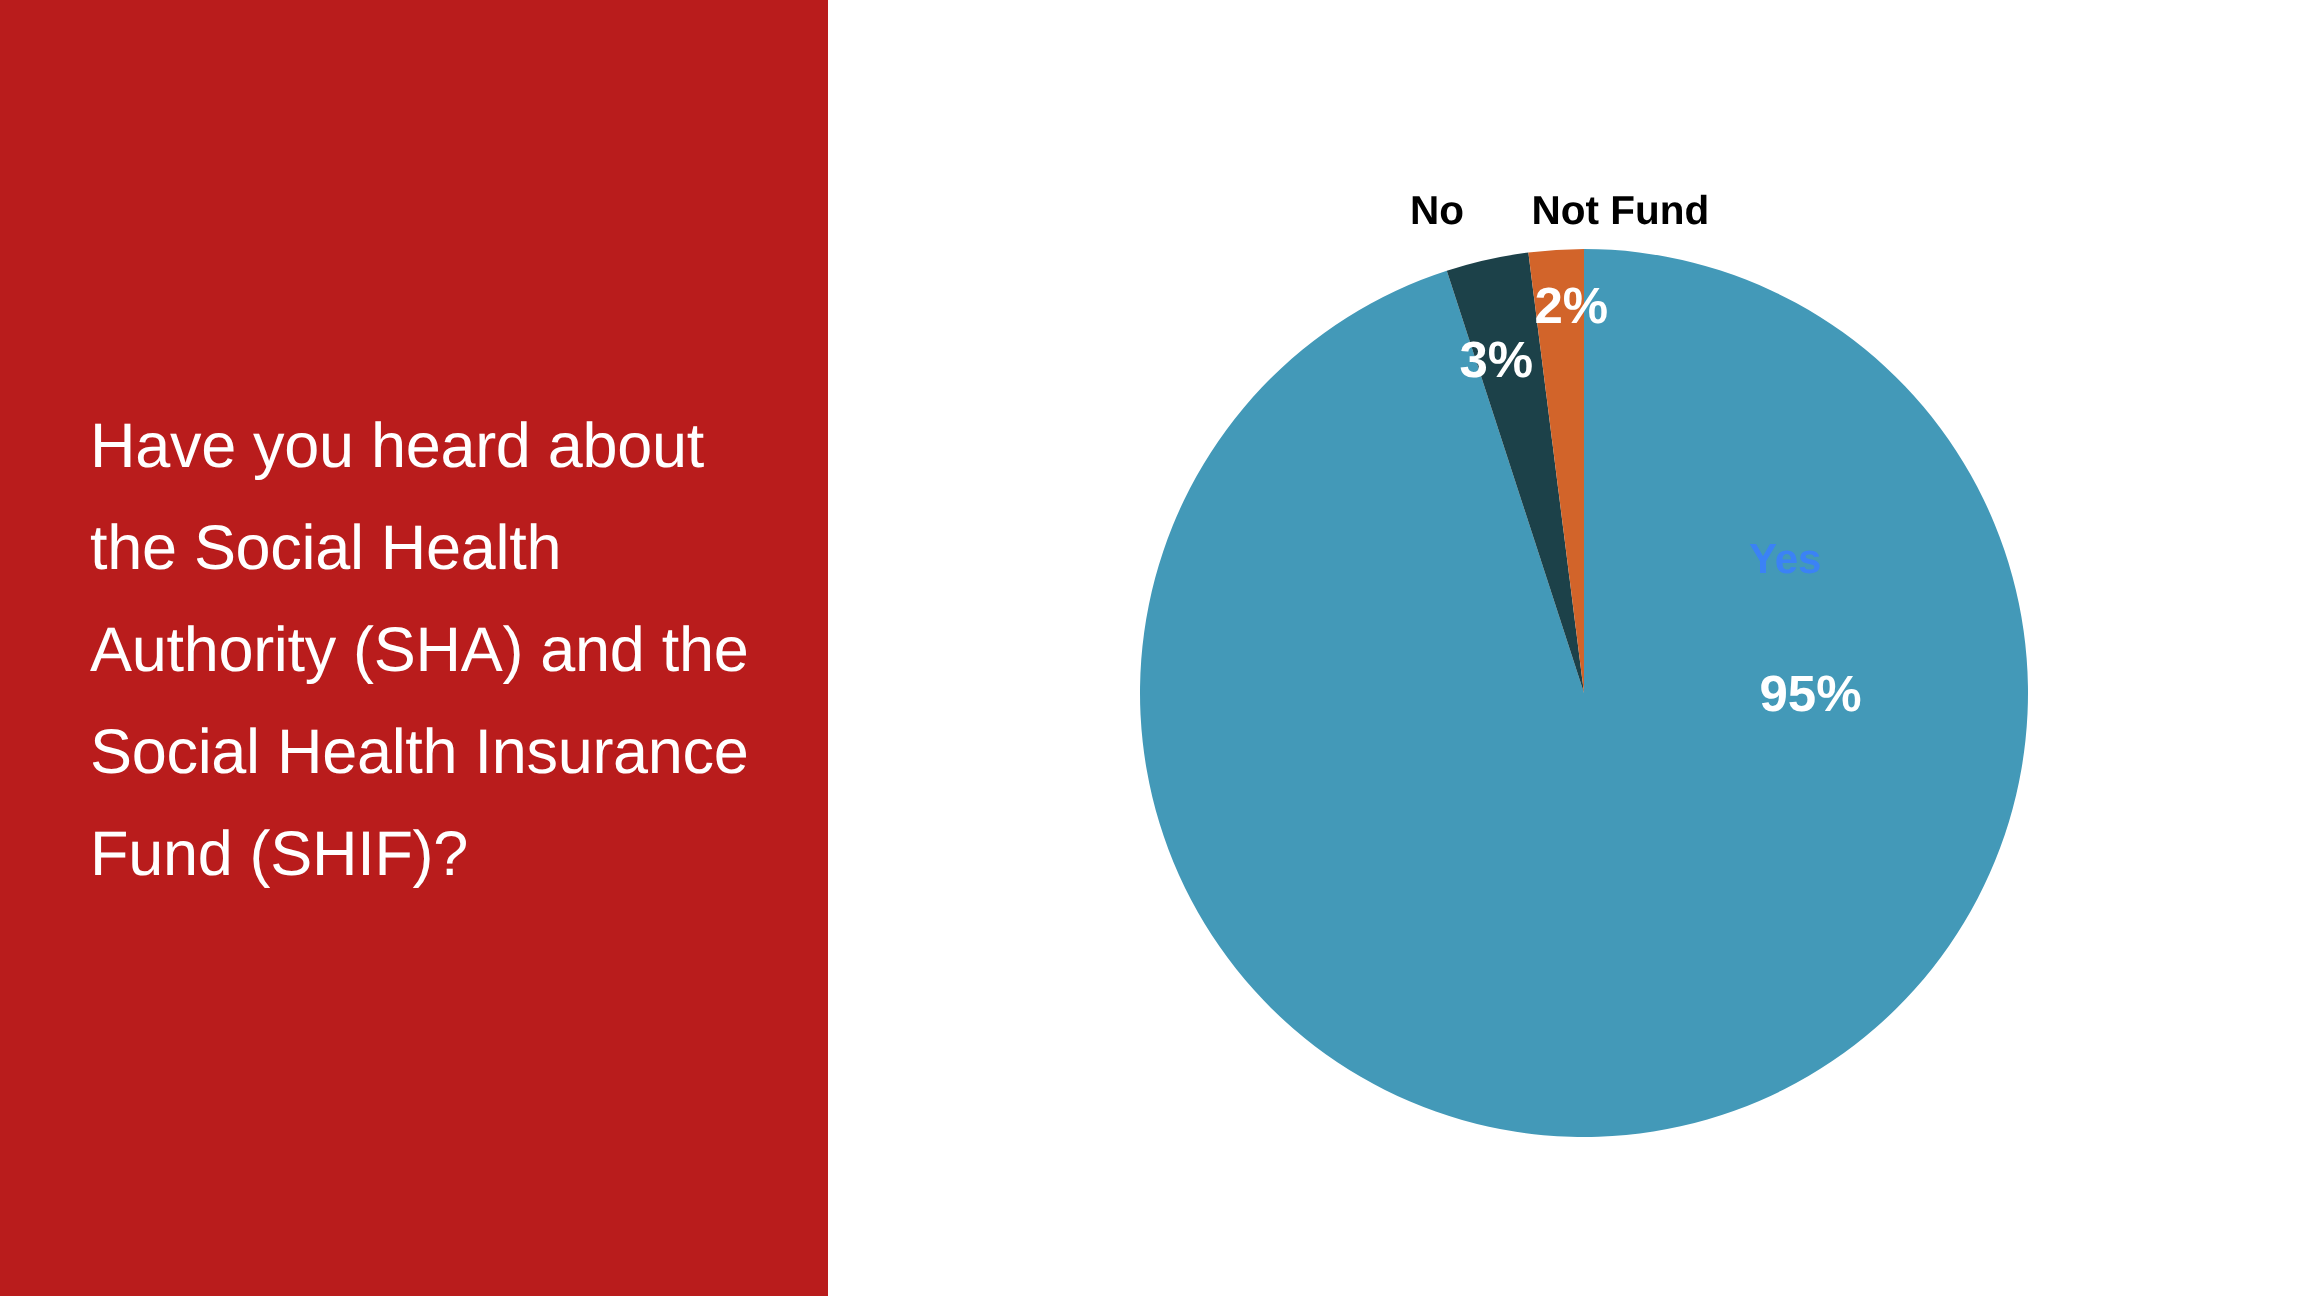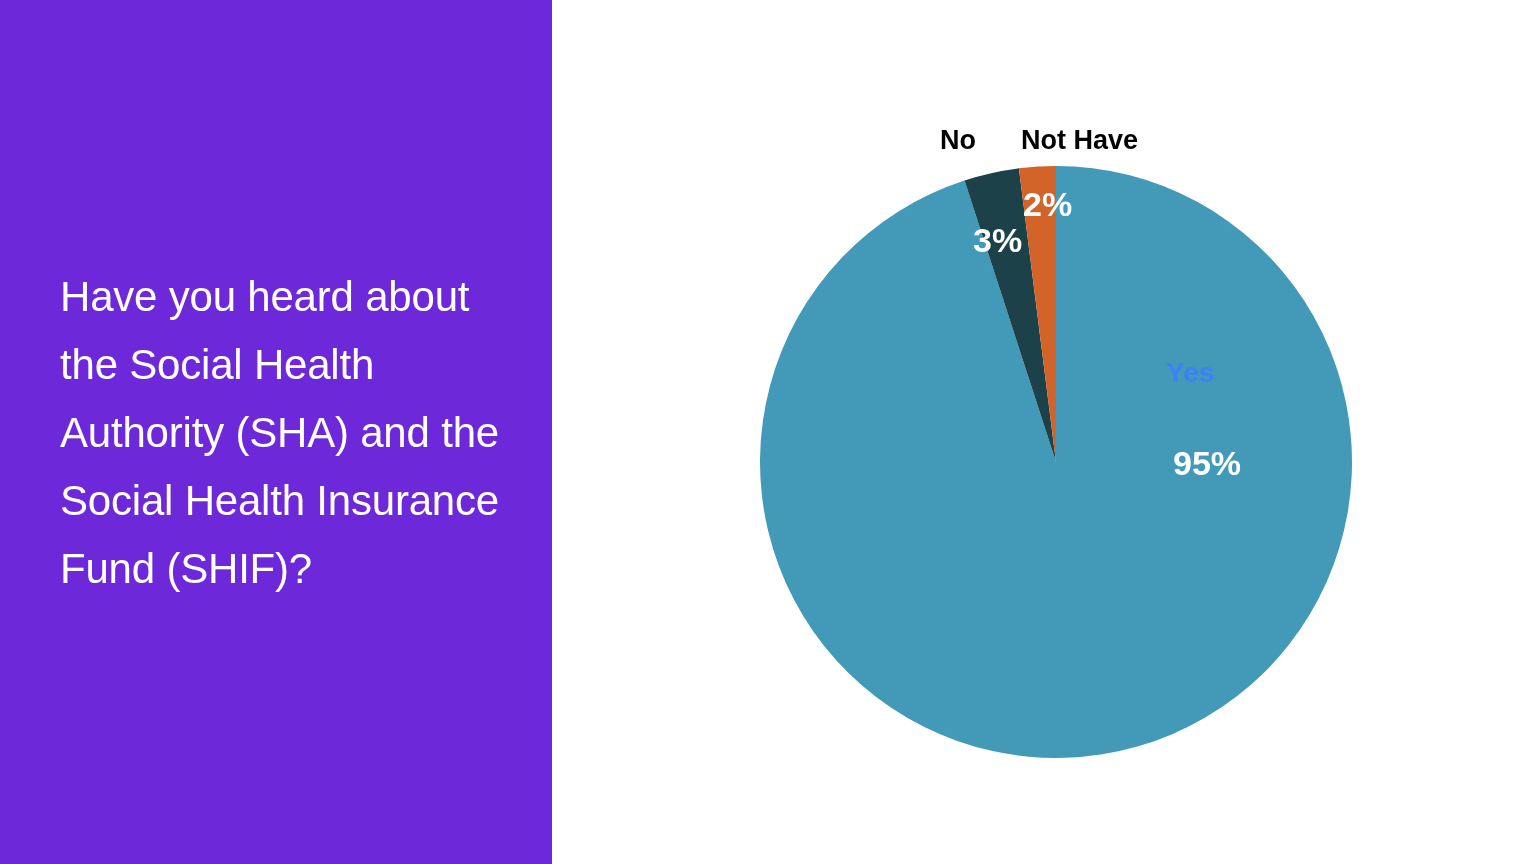--- a/index.html
+++ b/index.html
@@ -20,21 +20,21 @@
     height: 864px;
     background: #ffffff;
   }
   
   #question-panel {
     position: absolute;
     left: 0;
     top: 0;
     width: 552px;
     height: 864px;
-    background: #6d28d9;
+    background: #b91c1c;
   }
   #question-text {
     position: absolute;
     left: 60px;
     top: 263px;
     width: 452px;
     color: #ffffff;
     font-family: "Liberation Sans", sans-serif;
     font-size: 42px;
     font-weight: 400;
@@ -127,21 +127,21 @@
       <svg id="pie-svg" width="984" height="864" viewBox="0 0 984 864">
         <g id="pie-slices">
             <path d="M 504 462 L 504 166 A 296 296 0 1 1 412.5309696650155 180.48727117663458 Z" fill="#4399b8"></path>
             <path d="M 504 462 L 412.5309696650155 180.48727117663458 A 296 296 0 0 1 466.9013628649661 168.33404841091453 Z" fill="#1c4149"></path>
             <path d="M 504 462 L 466.9013628649661 168.33404841091453 A 296 296 0 0 1 503.99999999999994 166 Z" fill="#d2642a"></path>
           </g>
       </svg>
 
       <div class="pie-callout" id="callout-no">No</div>
 
-      <div class="pie-callout" id="callout-notsure">Not Have</div>
+      <div class="pie-callout" id="callout-notsure">Not Fund</div>
 
       <div class="pie-value" id="value-notsure">2%</div>
 
       <div class="pie-value" id="value-no">3%</div>
 
       <div id="label-yes">Yes</div>
 
       <div class="pie-value" id="value-yes">95%</div>
 
     </div>

